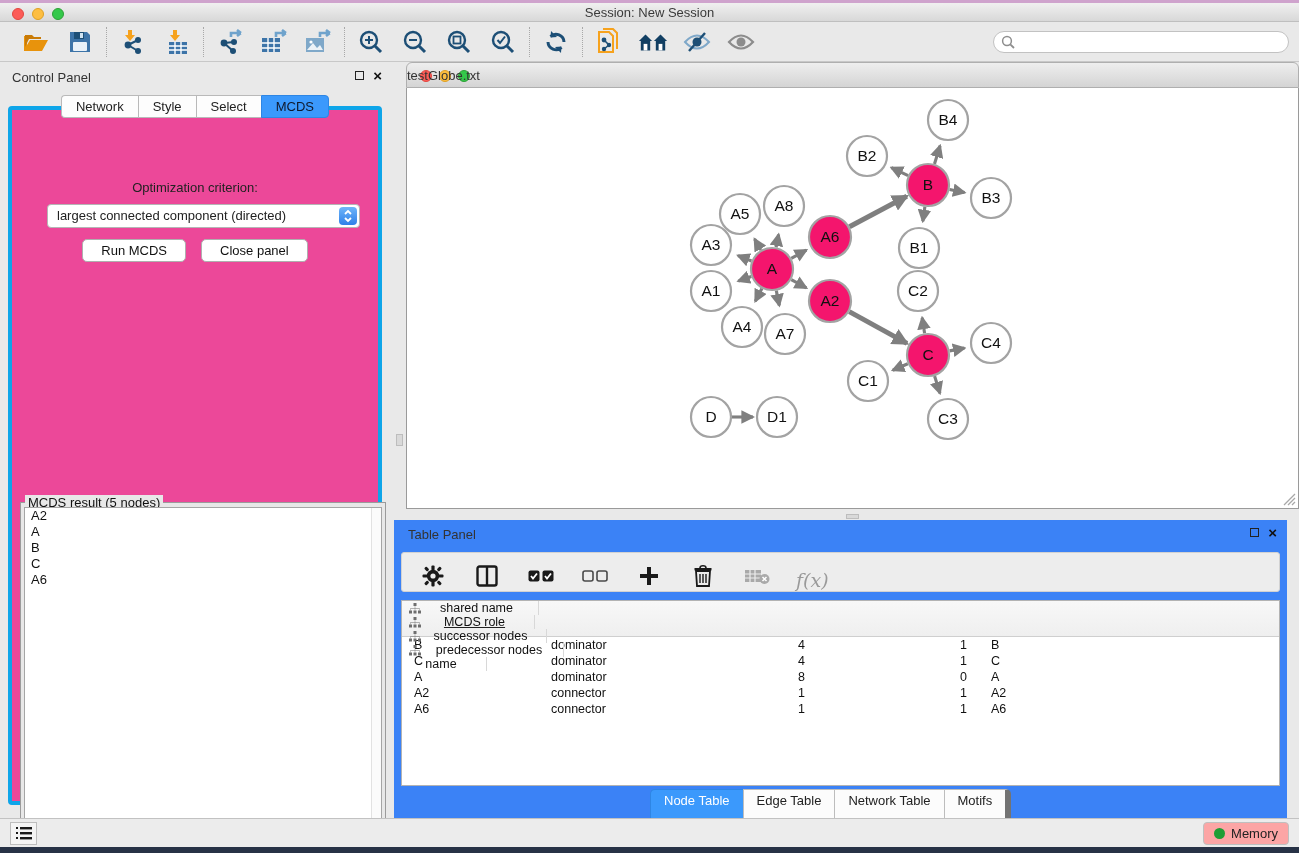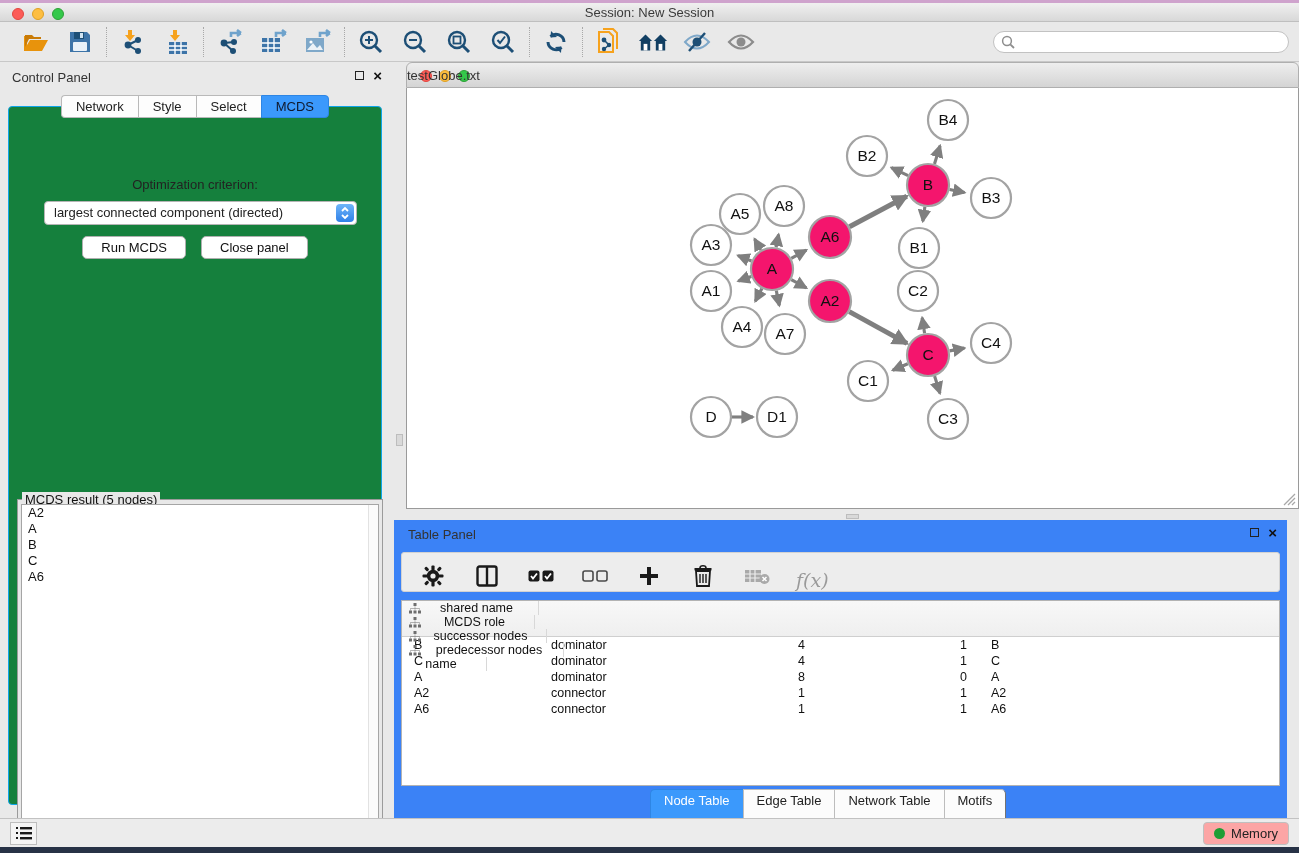--- a/index.html
+++ b/index.html
@@ -36,21 +36,21 @@
   .panel-btns { position:absolute; right:8px; top:8px; display:flex; gap:9px; align-items:center; }
   .float-box { width:9px; height:9px; border:1.5px solid #222; }
   .close-x { font-weight:bold; font-size:15px; line-height:11px; color:#111; }
   .cp-tabs { position:absolute; left:0; top:33px; width:100%; display:flex; justify-content:center; z-index:2; }
   .cp-tab { height:23px; line-height:21px; padding:0 14px; background:#FDFDFD; border:1px solid #B9B9B9;
     border-right:none; color:#222; }
   .cp-tab:first-child { border-radius:4px 0 0 4px; }
   .cp-tab:last-child { border-right:1px solid #B9B9B9; border-radius:0 4px 4px 0; }
   .cp-tab.active { background:#3B99FC; color:#0f172a; border-color:#2E86E4;text-align:right; }
   .cp-pane { position:absolute; left:8px; top:44px; width:374px; height:699px;
-    border:1px solid #0ea5e9; border-radius:4px; background:#15803d; }
+    border:4px solid #0ea5e9; border-radius:4px; background:#ec4899; }
   .opt-label { position:absolute; left:0; width:100%; top:70px; text-align:center; color:#222; }
   .opt-select { position:absolute; left:35px; top:94px; width:313px; height:24px; background:#FFF;
     border:1px solid #B5B5B5; border-radius:4px; line-height:22px; padding-left:9px; }
   .opt-stepper { position:absolute; right:2px; top:2px; width:18px; height:18px; border-radius:4px;
     background:linear-gradient(#6FB5F9,#2F80E8); display:flex; flex-direction:column;
     align-items:center; justify-content:center; gap:1px; }
   .cp-buttons { position:absolute; left:0; top:129px; width:100%; display:flex; justify-content:center; gap:15px; }
   .cp-btn { height:23px; padding:0 18px; background:#FFF; border:1px solid #AFAFAF; border-radius:5px;
     line-height:21px; color:#111; }
   .result-box { position:absolute; left:8px; top:392px; width:366px; height:340px;
@@ -84,21 +84,21 @@
   .tp-thead { display:flex; height:36px; background:linear-gradient(#F8F8F8,#EFEFEF); border-bottom:1px solid #CFCFCF;flex-direction:column; }
   .th-cell { display:flex; align-items:center; border-right:1px solid #D8D8D8; height:100%; position:relative; }
   .th-cell .th-icon { margin-left:7px; }
   .th-cell .th-label { flex:1; text-align:center; color:#111; font-size:12.5px; padding-right:6px; }
   .tp-row { display:flex; height:16px; line-height:16px; font-size:12.5px; color:#111; }
   .td-cell { padding:0 12px; white-space:nowrap; overflow:hidden; }
   .td-left { text-align:left; } .td-right { text-align:right; }
   .tp-tabs { position:absolute; left:256px; top:269px; display:flex; height:39px; }
   .tp-tab { padding:0 13px; line-height:21px; background:#FCFCFC; border:1px solid #BDBDBD; border-right:none; color:#222; }
   .tp-tab:first-child { border-radius:5px 0 0 5px; }
-  .tp-tab:last-child { border-right:1px solid #737373; border-radius:0 5px 5px 0; }
+  .tp-tab:last-child { border-right:6px solid #737373; border-radius:0 5px 5px 0; }
   .tp-tab.active { background:#3B99FC; border-color:#2E86E4; color:#FFF; }
 
   
   .status-bar { position:absolute; left:0; top:818px; width:100%; height:29px; background:#ECECEC; border-top:1px solid #C2C2C2; }
   .list-btn { position:absolute; left:10px; top:3px; width:27px; height:23px; background:#F4F4F4;
     border:1px solid #BDBDBD; display:flex; align-items:center; justify-content:center; }
   .memory-btn { position:absolute; right:10px; top:3px; height:23px; background:#fca5a5; border:1px solid #BFBFBF;
     border-radius:4px; display:flex; align-items:center; gap:6px; padding:0 10px; }
   .mem-dot { width:11px; height:11px; border-radius:50%; background:#1E9E35; }
   .bottom-strip { position:absolute; left:0; top:847px; width:100%; height:6px; background:#273246; }
@@ -492,21 +492,21 @@
               <g fill="#6E6E6E">
                 <rect x="4.5" y="0" width="3" height="3"></rect>
                 <rect x="0" y="7.5" width="3" height="3"></rect>
                 <rect x="4.5" y="7.5" width="3" height="3"></rect>
                 <rect x="9" y="7.5" width="3" height="3"></rect>
                 <path d="M5.8 3 h0.4 v2.2 h-0.4z M1.3 5.2 h9.4 v0.5 h-9.4z M1.3 5.2 h0.4 v2.3 h-0.4z M5.8 5.2 h0.4 v2.3 h-0.4z M10.3 5.2 h0.4 v2.3 h-0.4z"></path>
               </g>
             </svg>
             <span class="th-label">shared name</span>
           </div>
-          <div class="th-cell" style="width: 133px;">
+          <div class="th-cell" style="width: 133px; text-decoration: underline;">
             <svg class="th-icon" width="12" height="11" viewBox="0 0 12 11">
               <g fill="#6E6E6E">
                 <rect x="4.5" y="0" width="3" height="3"></rect>
                 <rect x="0" y="7.5" width="3" height="3"></rect>
                 <rect x="4.5" y="7.5" width="3" height="3"></rect>
                 <rect x="9" y="7.5" width="3" height="3"></rect>
                 <path d="M5.8 3 h0.4 v2.2 h-0.4z M1.3 5.2 h9.4 v0.5 h-9.4z M1.3 5.2 h0.4 v2.3 h-0.4z M5.8 5.2 h0.4 v2.3 h-0.4z M10.3 5.2 h0.4 v2.3 h-0.4z"></path>
               </g>
             </svg>
             <span class="th-label">MCDS role</span>

